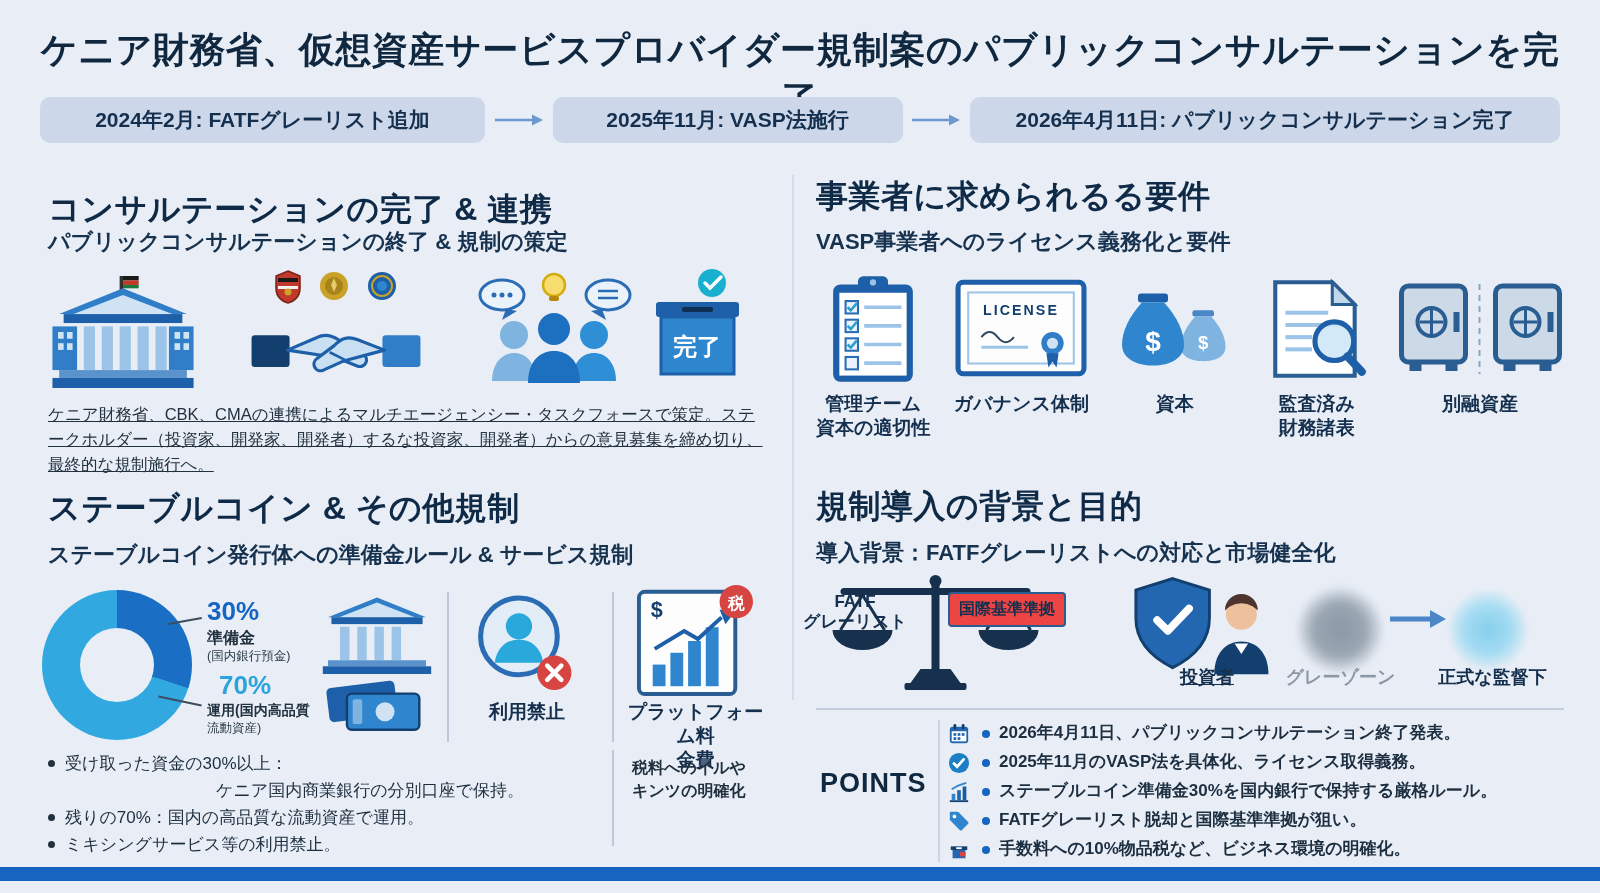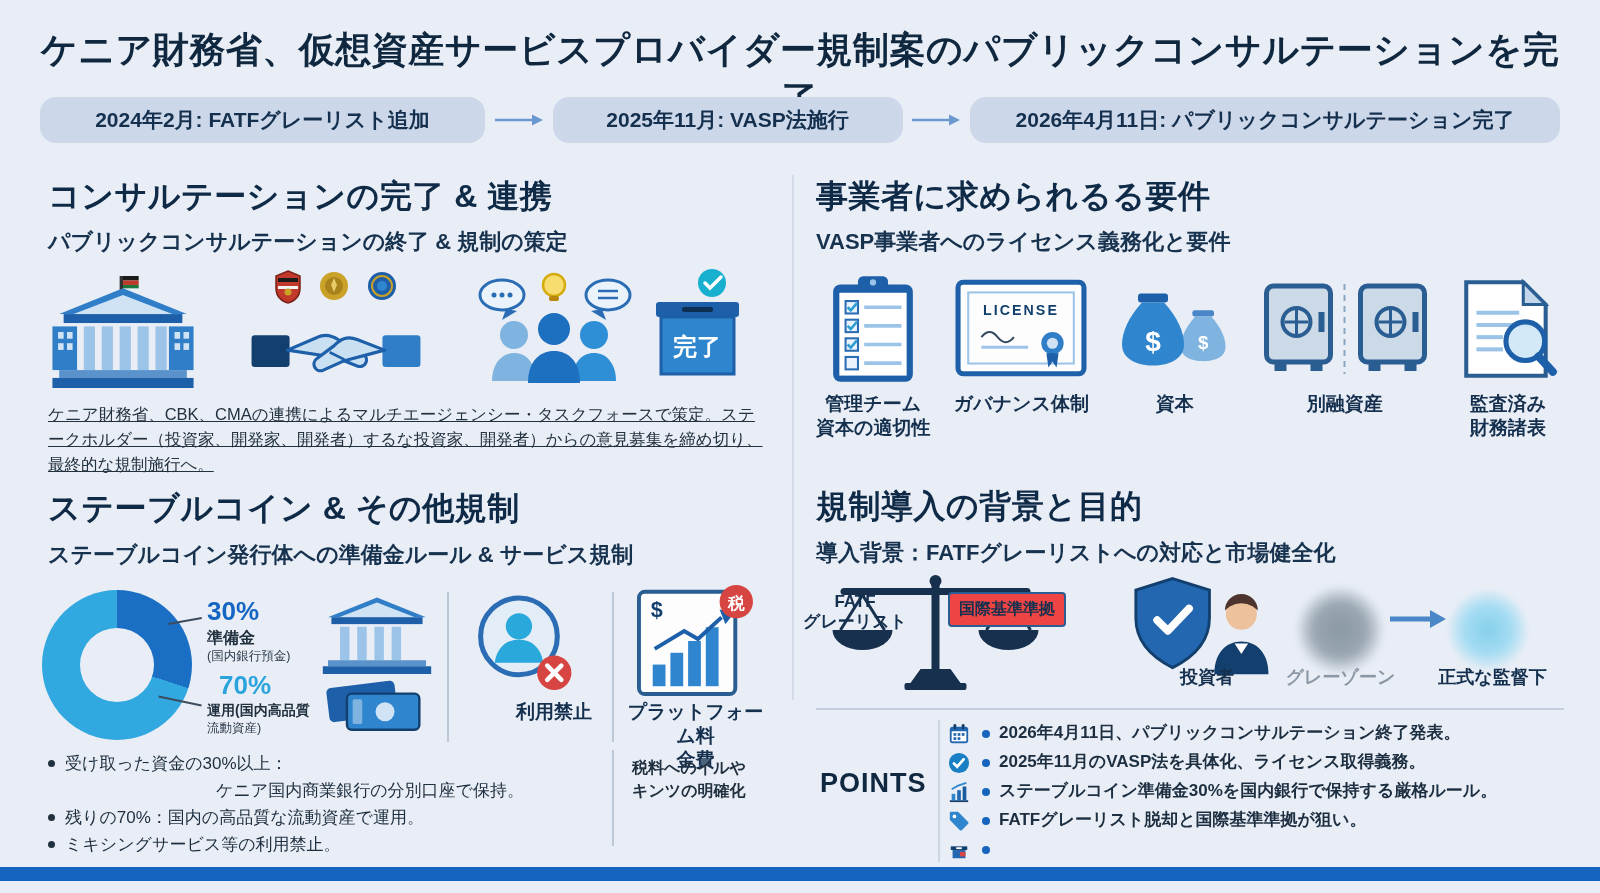--- a/index.html
+++ b/index.html
@@ -4,21 +4,21 @@
 <style>
   * { margin:0; padding:0; box-sizing:border-box; }
   html,body { background:#dde4ee; }
   body { font-family:"Liberation Sans","DejaVu Sans",sans-serif; }
   .canvas { position:relative; width:1600px; height:893px; background:#e9eef6; overflow:hidden; color:#14304f; margin:0 auto; }
 
   .page-title { position:absolute; top:26px; left:40px; width:1520px; text-align:center;
     font-size:36px; font-weight:800; color:#0f273f; letter-spacing:0.5px; }
 
   .timeline { position:absolute; top:97px; left:40px; width:1520px; height:46px; display:flex; align-items:center; }
-  .tl-box { background:#ccd8e9; border-radius:16px; height:46px; display:flex; align-items:center; justify-content:center;
+  .tl-box { background:#ccd8e9; border-radius:10px; height:46px; display:flex; align-items:center; justify-content:center;
     font-size:21px; font-weight:700; color:#15304e; padding:0 24px; white-space:nowrap; }
   .tl-arrow-wrap { flex:1; display:flex; align-items:center; justify-content:center; min-width:40px; }
 
   .h-sec { position:absolute; font-size:32px; font-weight:800; color:#0f2a47; letter-spacing:0.5px; }
   .h-sub { position:absolute; font-size:22px; font-weight:700; color:#17324f; }
   .cap   { font-size:19px; font-weight:700; color:#15304e; text-align:center; white-space:pre-line; line-height:1.25; }
 
   .body-text { position:absolute; font-size:16.5px; line-height:1.5; color:#22313f; font-weight:500; }
 
   .v-div { position:absolute; width:1.5px; background:#bcc8d7; }
@@ -95,21 +95,21 @@
         <polygon points="37,1.5 48,7 37,12.5" fill="#6b98cf"></polygon>
       </svg>
     </div>
     <div class="tl-box" style="width:590px">
       <span>2026年4月11日: パブリックコンサルテーション完了</span>
     </div>
   </div>
 
   <div class="v-div" style="left:792px; top:175px; height:525px; background:#d3dce8;"></div>
 
-  <div class="h-sec" style="left:48px; top:175px;">コンサルテーションの完了 &amp; 連携</div>
+  <div class="h-sec" style="left:48px; top:188px;">コンサルテーションの完了 &amp; 連携</div>
   <div class="h-sub" style="left:48px; top:227px;">パブリックコンサルテーションの終了 &amp; 規制の策定</div>
 
   <svg style="position:absolute; left:48px; top:276px;" width="150" height="112" viewBox="0 0 130 100">
     <rect x="62" y="0" width="3" height="13" fill="#333"></rect>
     <rect x="65" y="0" width="14" height="4" fill="#1a1a1a"></rect>
     <rect x="65" y="4" width="14" height="4" fill="#c0392b"></rect>
     <rect x="65" y="8" width="14" height="3" fill="#1e7a3c"></rect>
     <polygon points="65,11 122,34 8,34" fill="#2f7ec7"></polygon>
     <polygon points="65,17 109,34 21,34" fill="#cfe3f5"></polygon>
     <rect x="12" y="34" width="106" height="8" fill="#1d5fa8"></rect>
@@ -232,21 +232,21 @@
   <div class="v-div" style="left:447px; top:592px; height:150px;"></div>
 
   <svg style="position:absolute; left:468px; top:590px;" width="112" height="106" viewBox="0 0 110 105">
     <circle cx="50" cy="46" r="38" fill="#e3edf7" stroke="#2a6db5" stroke-width="5"></circle>
     <circle cx="50" cy="36" r="13" fill="#29a8dc"></circle>
     <path d="M26,72 c2,-15 12,-23 24,-23 c12,0 22,8 24,23 z" fill="#29a8dc"></path>
     <circle cx="85" cy="82" r="17" fill="#d64541"></circle>
     <line x1="78" y1="75" x2="92" y2="89" stroke="#fff" stroke-width="4.5" stroke-linecap="round"></line>
     <line x1="92" y1="75" x2="78" y2="89" stroke="#fff" stroke-width="4.5" stroke-linecap="round"></line>
   </svg>
-  <div class="cap" style="position:absolute; left:462px; top:700px; width:130px;text-align:right;">利用禁止</div>
+  <div class="cap" style="position:absolute; left:462px; top:700px; width:130px;">利用禁止</div>
 
   <div class="v-div" style="left:612px; top:592px; height:150px;"></div>
 
   <svg style="position:absolute; left:632px; top:582px;" width="125" height="116" viewBox="0 0 125 118">
     <rect x="6" y="10" width="98" height="104" rx="6" fill="#fdfdfe" stroke="#2a5d92" stroke-width="4"></rect>
     <text x="18" y="36" font-size="22" font-weight="bold" fill="#123f6e">$</text>
     <g fill="#2f86cf">
       <rect x="20" y="84" width="13" height="22"></rect>
       <rect x="38" y="72" width="13" height="34"></rect>
       <rect x="56" y="60" width="13" height="46"></rect>
@@ -346,20 +346,39 @@
             <path d="M30,21 h22 c13,14 20,29 20,42 c0,14 -14,21 -31,21 c-17,0 -31,-7 -31,-21 c0,-13 7,-28 20,-42 z" fill="#2f86cf"></path>
             <text x="41" y="69" text-anchor="middle" font-size="28" font-weight="bold" fill="#ffffff">$</text>
           </g>
         </svg>
       </div>
       <div class="cap req-cap">資本</div>
     </div>
 
     <div class="req-item">
       <div class="req-icon">
+        <svg width="112" height="102" viewBox="0 0 110 100">
+          <path d="M14,4 h56 l22,22 v70 h-78 z" fill="#ffffff" stroke="#2a5d92" stroke-width="4"></path>
+          <path d="M70,4 l22,22 h-22 z" fill="#c3d6ea" stroke="#2a5d92" stroke-width="3"></path>
+          <g stroke="#9cc4e8" stroke-width="4">
+            <line x1="24" y1="34" x2="66" y2="34"></line>
+              <line x1="24" y1="46" x2="78" y2="46"></line>
+            <line x1="24" y1="58" x2="50" y2="58"></line>
+              <line x1="24" y1="70" x2="50" y2="70"></line>
+          </g>
+          <circle cx="72" cy="62" r="19" fill="rgba(207,231,247,0.92)" stroke="#1d5fa8" stroke-width="5"></circle>
+          <line x1="85" y1="77" x2="99" y2="92" stroke="#1d5fa8" stroke-width="8" stroke-linecap="round"></line>
+        </svg>
+      </div>
+      <div class="cap req-cap">監査済み
+財務諸表</div>
+    </div>
+
+    <div class="req-item">
+      <div class="req-icon">
         <svg width="168" height="95" viewBox="0 0 165 95">
           <g>
             <rect x="4" y="4" width="64" height="76" rx="7" fill="#ccd9e7" stroke="#2a5d92" stroke-width="5"></rect>
             <circle cx="34" cy="40" r="14" fill="none" stroke="#2a5d92" stroke-width="4"></circle>
             <line x1="34" y1="28" x2="34" y2="52" stroke="#2a5d92" stroke-width="3"></line>
             <line x1="22" y1="40" x2="46" y2="40" stroke="#2a5d92" stroke-width="3"></line>
             <rect x="56" y="30" width="6" height="20" fill="#2a5d92"></rect>
             <rect x="12" y="80" width="12" height="9" fill="#2a5d92"></rect>
               <rect x="48" y="80" width="12" height="9" fill="#2a5d92"></rect>
           </g>
@@ -369,39 +388,20 @@
             <circle cx="34" cy="40" r="14" fill="none" stroke="#2a5d92" stroke-width="4"></circle>
             <line x1="34" y1="28" x2="34" y2="52" stroke="#2a5d92" stroke-width="3"></line>
             <line x1="22" y1="40" x2="46" y2="40" stroke="#2a5d92" stroke-width="3"></line>
             <rect x="56" y="30" width="6" height="20" fill="#2a5d92"></rect>
             <rect x="12" y="80" width="12" height="9" fill="#2a5d92"></rect>
               <rect x="48" y="80" width="12" height="9" fill="#2a5d92"></rect>
           </g>
         </svg>
       </div>
       <div class="cap req-cap">別融資産</div>
-    </div>
-
-    <div class="req-item">
-      <div class="req-icon">
-        <svg width="112" height="102" viewBox="0 0 110 100">
-          <path d="M14,4 h56 l22,22 v70 h-78 z" fill="#ffffff" stroke="#2a5d92" stroke-width="4"></path>
-          <path d="M70,4 l22,22 h-22 z" fill="#c3d6ea" stroke="#2a5d92" stroke-width="3"></path>
-          <g stroke="#9cc4e8" stroke-width="4">
-            <line x1="24" y1="34" x2="66" y2="34"></line>
-              <line x1="24" y1="46" x2="78" y2="46"></line>
-            <line x1="24" y1="58" x2="50" y2="58"></line>
-              <line x1="24" y1="70" x2="50" y2="70"></line>
-          </g>
-          <circle cx="72" cy="62" r="19" fill="rgba(207,231,247,0.92)" stroke="#1d5fa8" stroke-width="5"></circle>
-          <line x1="85" y1="77" x2="99" y2="92" stroke="#1d5fa8" stroke-width="8" stroke-linecap="round"></line>
-        </svg>
-      </div>
-      <div class="cap req-cap">監査済み
-財務諸表</div>
     </div>
   </div>
 
   <div class="h-sec" style="left:816px; top:485px;">規制導入の背景と目的</div>
   <div class="h-sub" style="left:816px; top:538px;">導入背景：FATFグレーリストへの対応と市場健全化</div>
 
   <svg style="position:absolute; left:818px; top:572px;" width="235" height="125" viewBox="0 0 230 125">
     <circle cx="115" cy="9" r="6" fill="#16304d"></circle>
     <rect x="111" y="9" width="8" height="88" fill="#16304d"></rect>
     <rect x="20" y="16" width="190" height="7" rx="3.5" fill="#16304d"></rect>
@@ -419,21 +419,21 @@
   <div class="scale-right-box" style="left:948px; top:592px;">国際基準準拠</div>
 
   <svg style="position:absolute; left:1132px; top:575px;" width="150" height="100" viewBox="0 0 155 102">
     <path d="M42,3 L80,15 V44 C80,68 64,84 42,95 C20,84 4,68 4,44 V15 Z" fill="#2367b1" stroke="#123f6e" stroke-width="3"></path>
     <path d="M26,46 l11,11 l22,-23" stroke="#ffffff" stroke-width="8" fill="none" stroke-linecap="round" stroke-linejoin="round"></path>
     <circle cx="113" cy="40" r="16" fill="#ecc19c"></circle>
     <path d="M96,36 a17,17 0 0 1 34,0 l-5,-4 a24,24 0 0 0 -24,0 z" fill="#4e342e"></path>
     <path d="M85,102 c0,-22 12,-34 28,-34 c16,0 28,12 28,34 z" fill="#123f6e"></path>
     <polygon points="106,70 113,81 120,70" fill="#ffffff"></polygon>
   </svg>
-  <div class="cap" style="position:absolute; left:1132px; top:666px; width:150px; font-size:18px;">投資者</div>
+  <div class="cap" style="position:absolute; left:1132px; top:666px; width:150px; font-size:18px;text-decoration:underline;">投資者</div>
 
   <div class="blur-gray" style="left:1296px; top:586px;"></div>
   <svg style="position:absolute; left:1388px; top:608px;" width="58" height="22" viewBox="0 0 58 22">
     <line x1="2" y1="11" x2="42" y2="11" stroke="#4a86c8" stroke-width="5"></line>
     <polygon points="42,2 58,11 42,20" fill="#4a86c8"></polygon>
   </svg>
   <div class="blur-blue" style="left:1448px; top:590px;"></div>
   <div class="cap cap-gray" style="position:absolute; left:1278px; top:666px; width:125px; font-size:18px;">グレーゾーン</div>
   <div class="cap" style="position:absolute; left:1420px; top:666px; width:145px; font-size:18px;">正式な監督下</div>
 
@@ -487,17 +487,18 @@
       <span class="pt-text">FATFグレーリスト脱却と国際基準準拠が狙い。</span>
     </div>
     <div class="pt-row">
       <svg class="pt-icon" viewBox="0 0 24 24">
         <rect x="3" y="8" width="18" height="4" fill="#123f6e"></rect>
           <rect x="9" y="9" width="6" height="2" fill="#fff"></rect>
         <rect x="5" y="12" width="14" height="9" fill="#2367b1"></rect>
           <rect x="13" y="14" width="6" height="5" fill="#d64541"></rect>
       </svg>
       <span class="pt-dot"></span>
+      <span class="pt-text">手数料への10%物品税など、ビジネス環境の明確化。</span>
     </div>
   </div>
 
   <div class="bottom-bar"></div>
 </div>
 
 </body></html>

